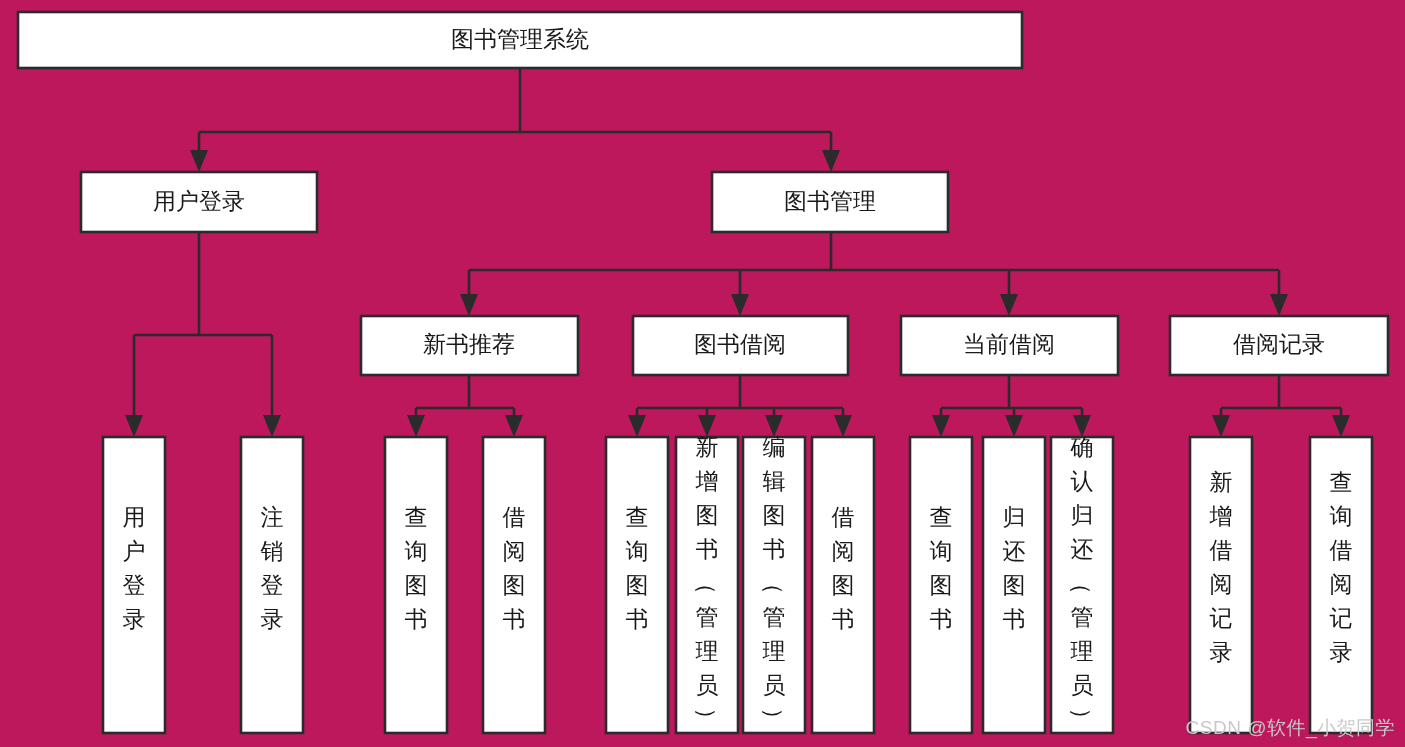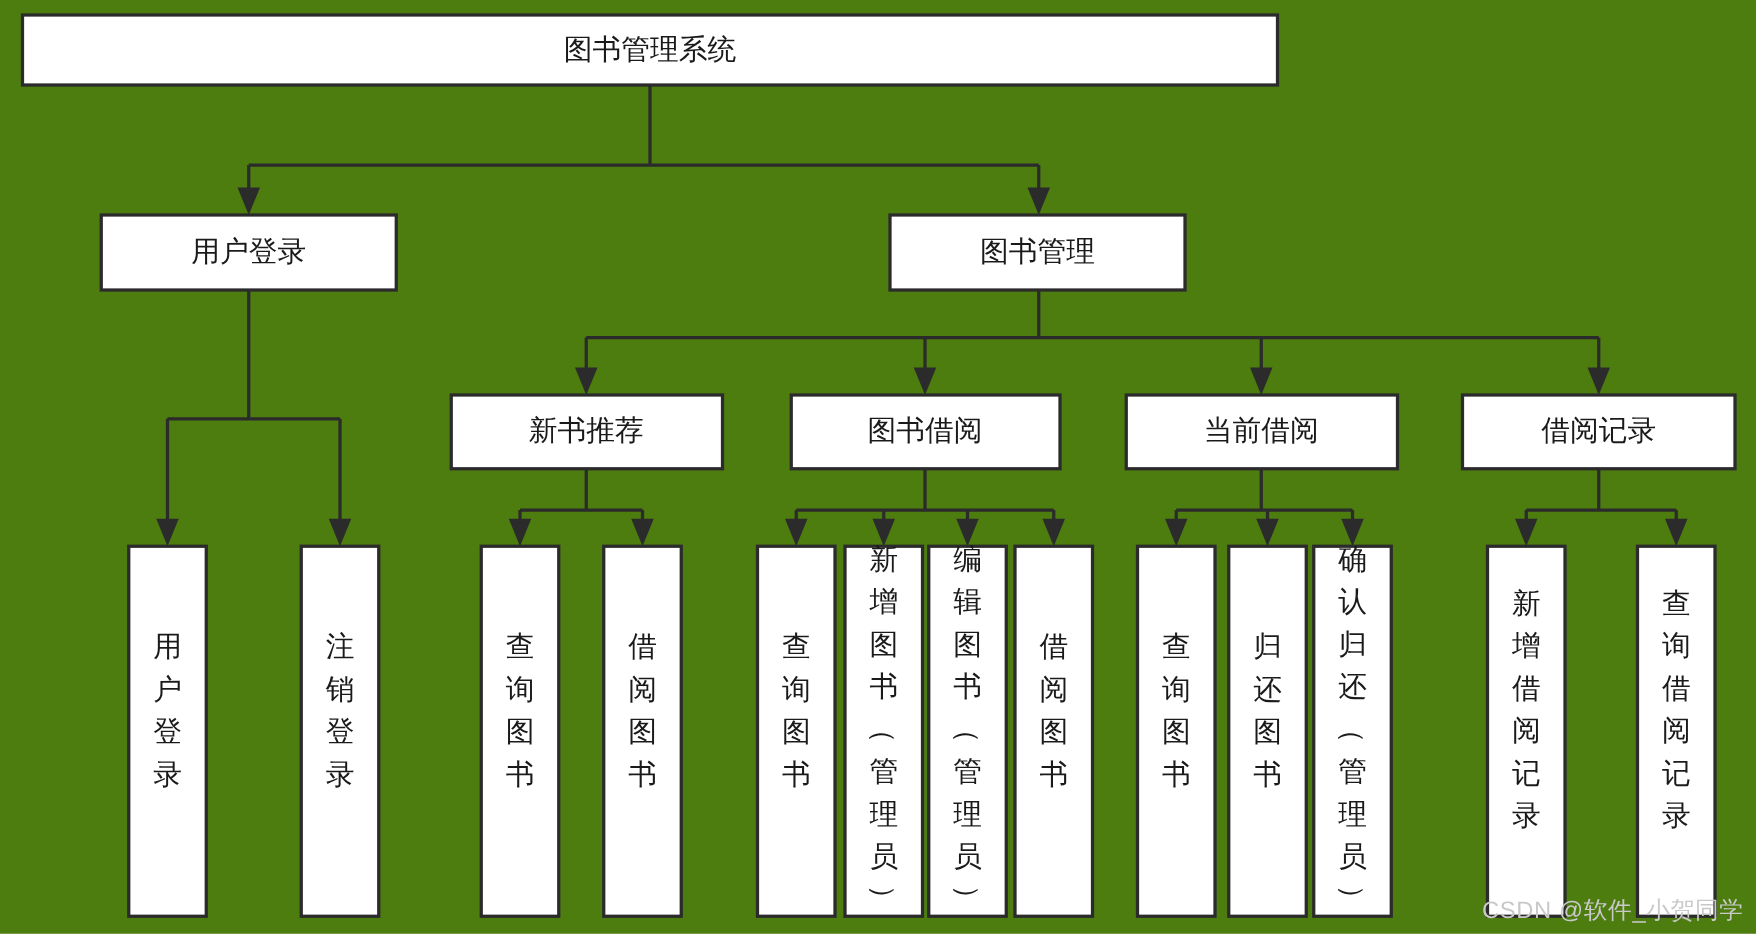--- a/index.html
+++ b/index.html
@@ -10,21 +10,21 @@
   body {
     width: 1405px;
     height: 747px;
     font-family: "Liberation Sans", "DejaVu Sans", sans-serif;
     overflow: hidden;
   }
   #diagram-root {
     position: relative;
     width: 1405px;
     height: 747px;
-    background: #4d7c0f;
+    background: #be185d;
   }
   svg.flow {
     position: absolute;
     left: 0;
     top: 0;
     width: 1405px;
     height: 747px;
     display: block;
   }
   .box-rect {

